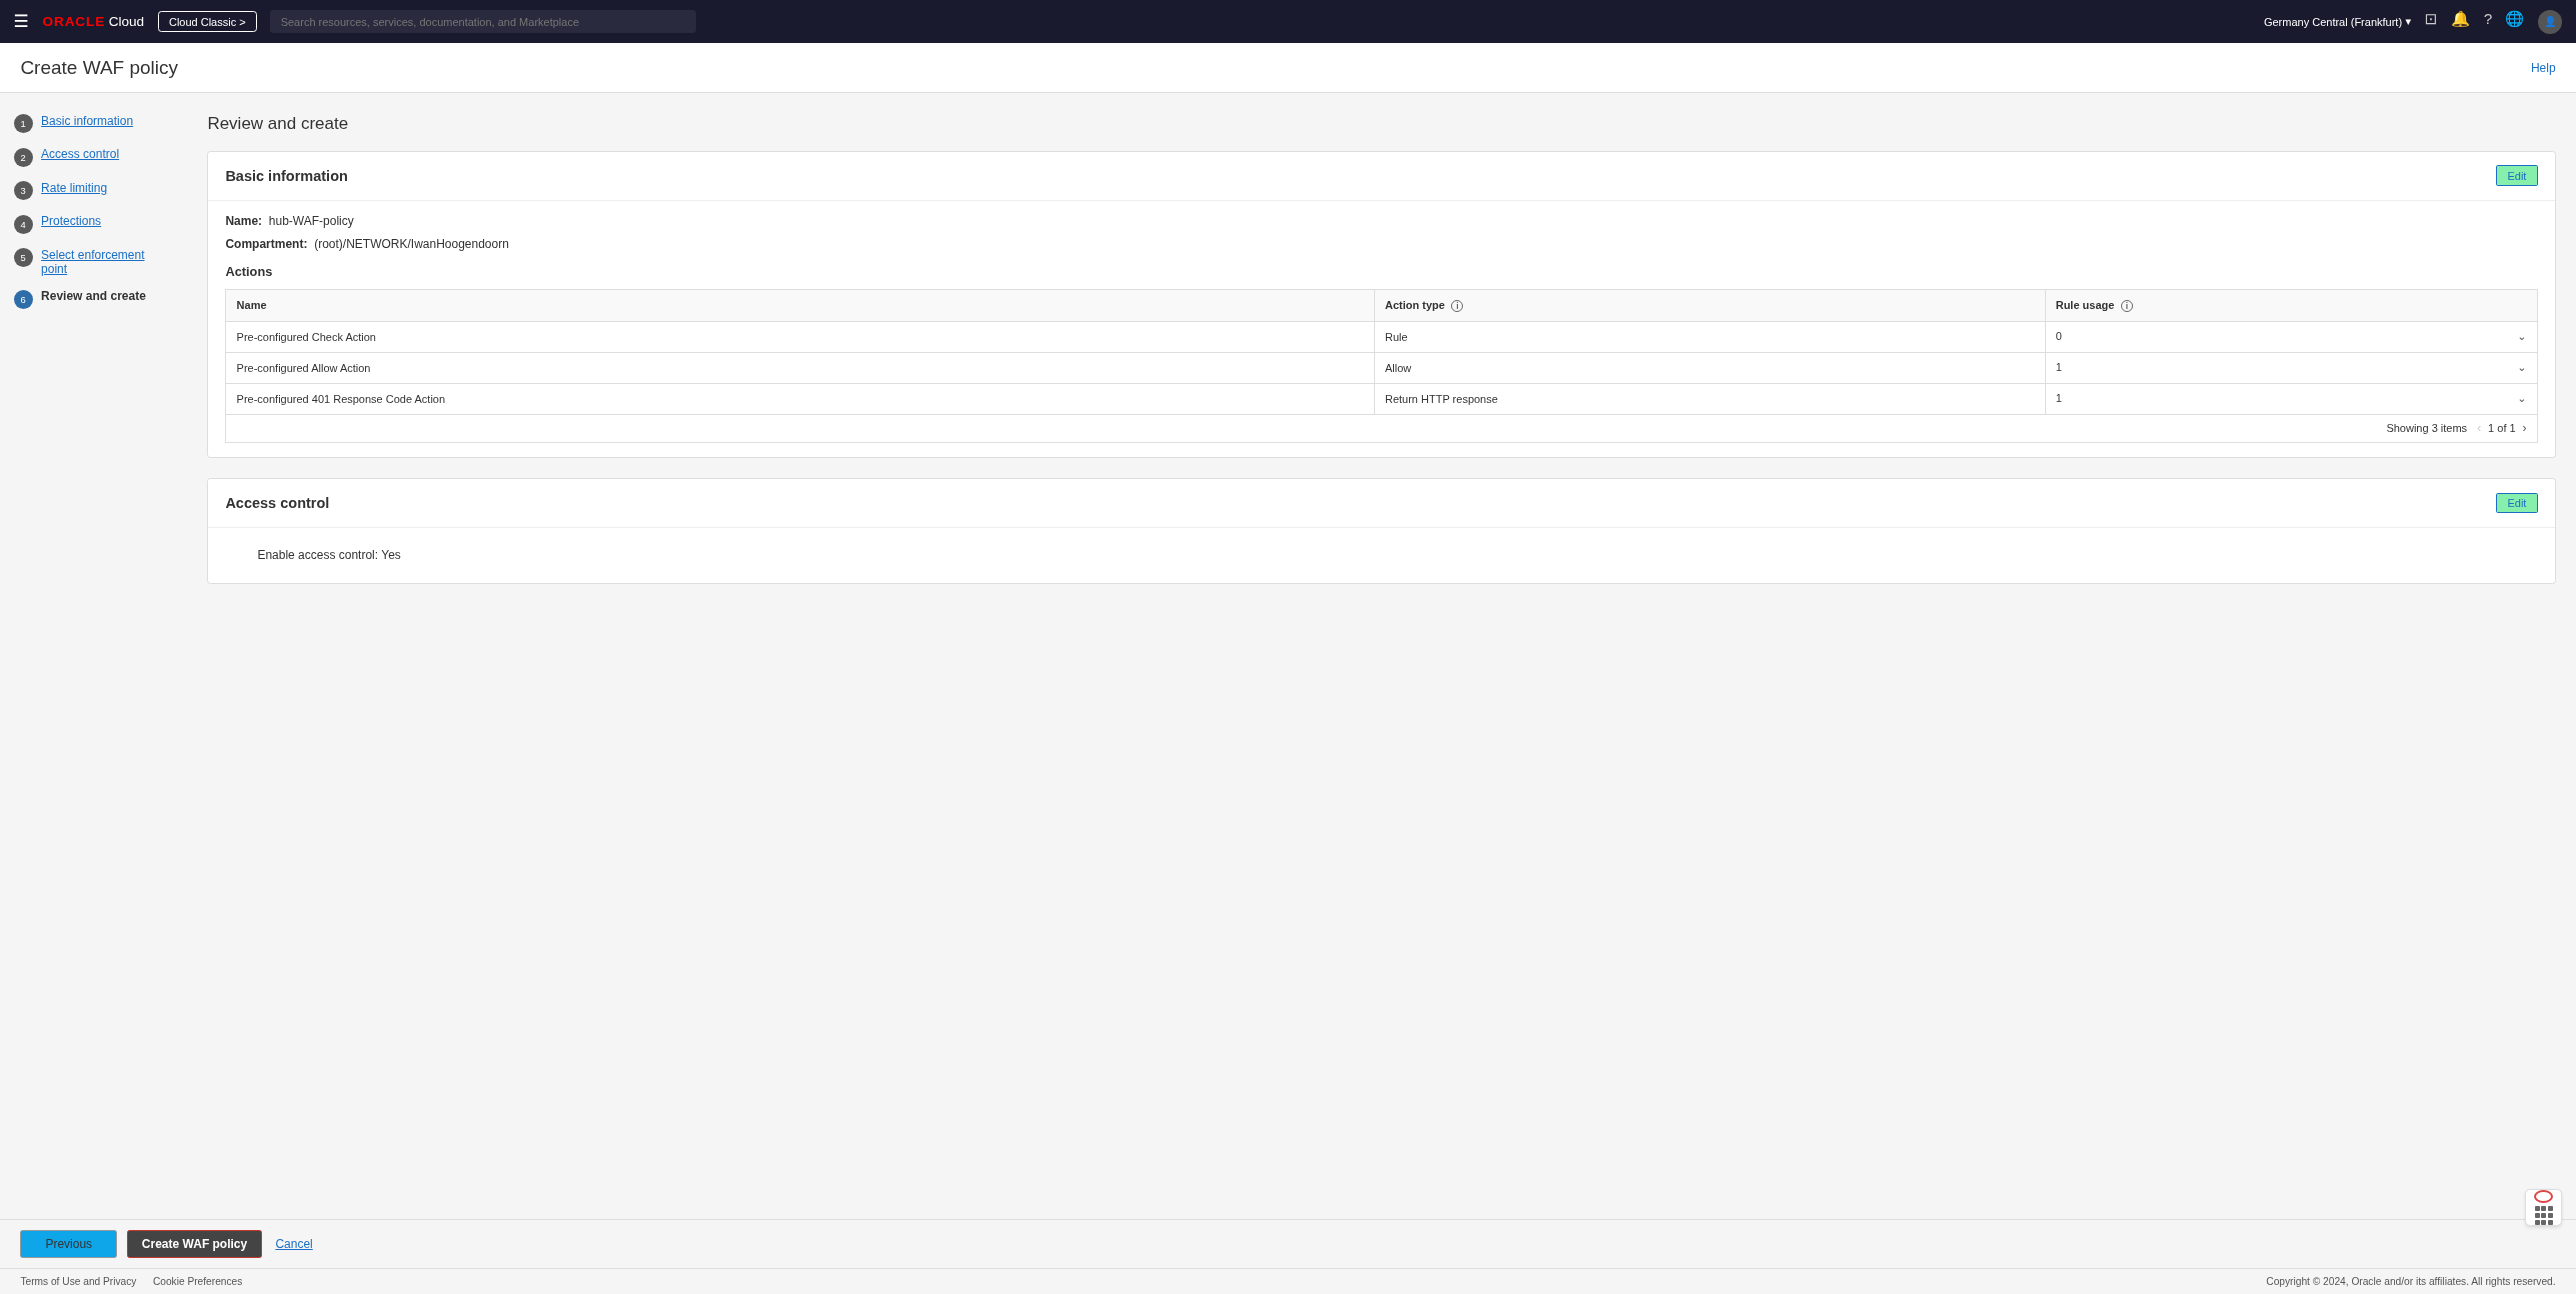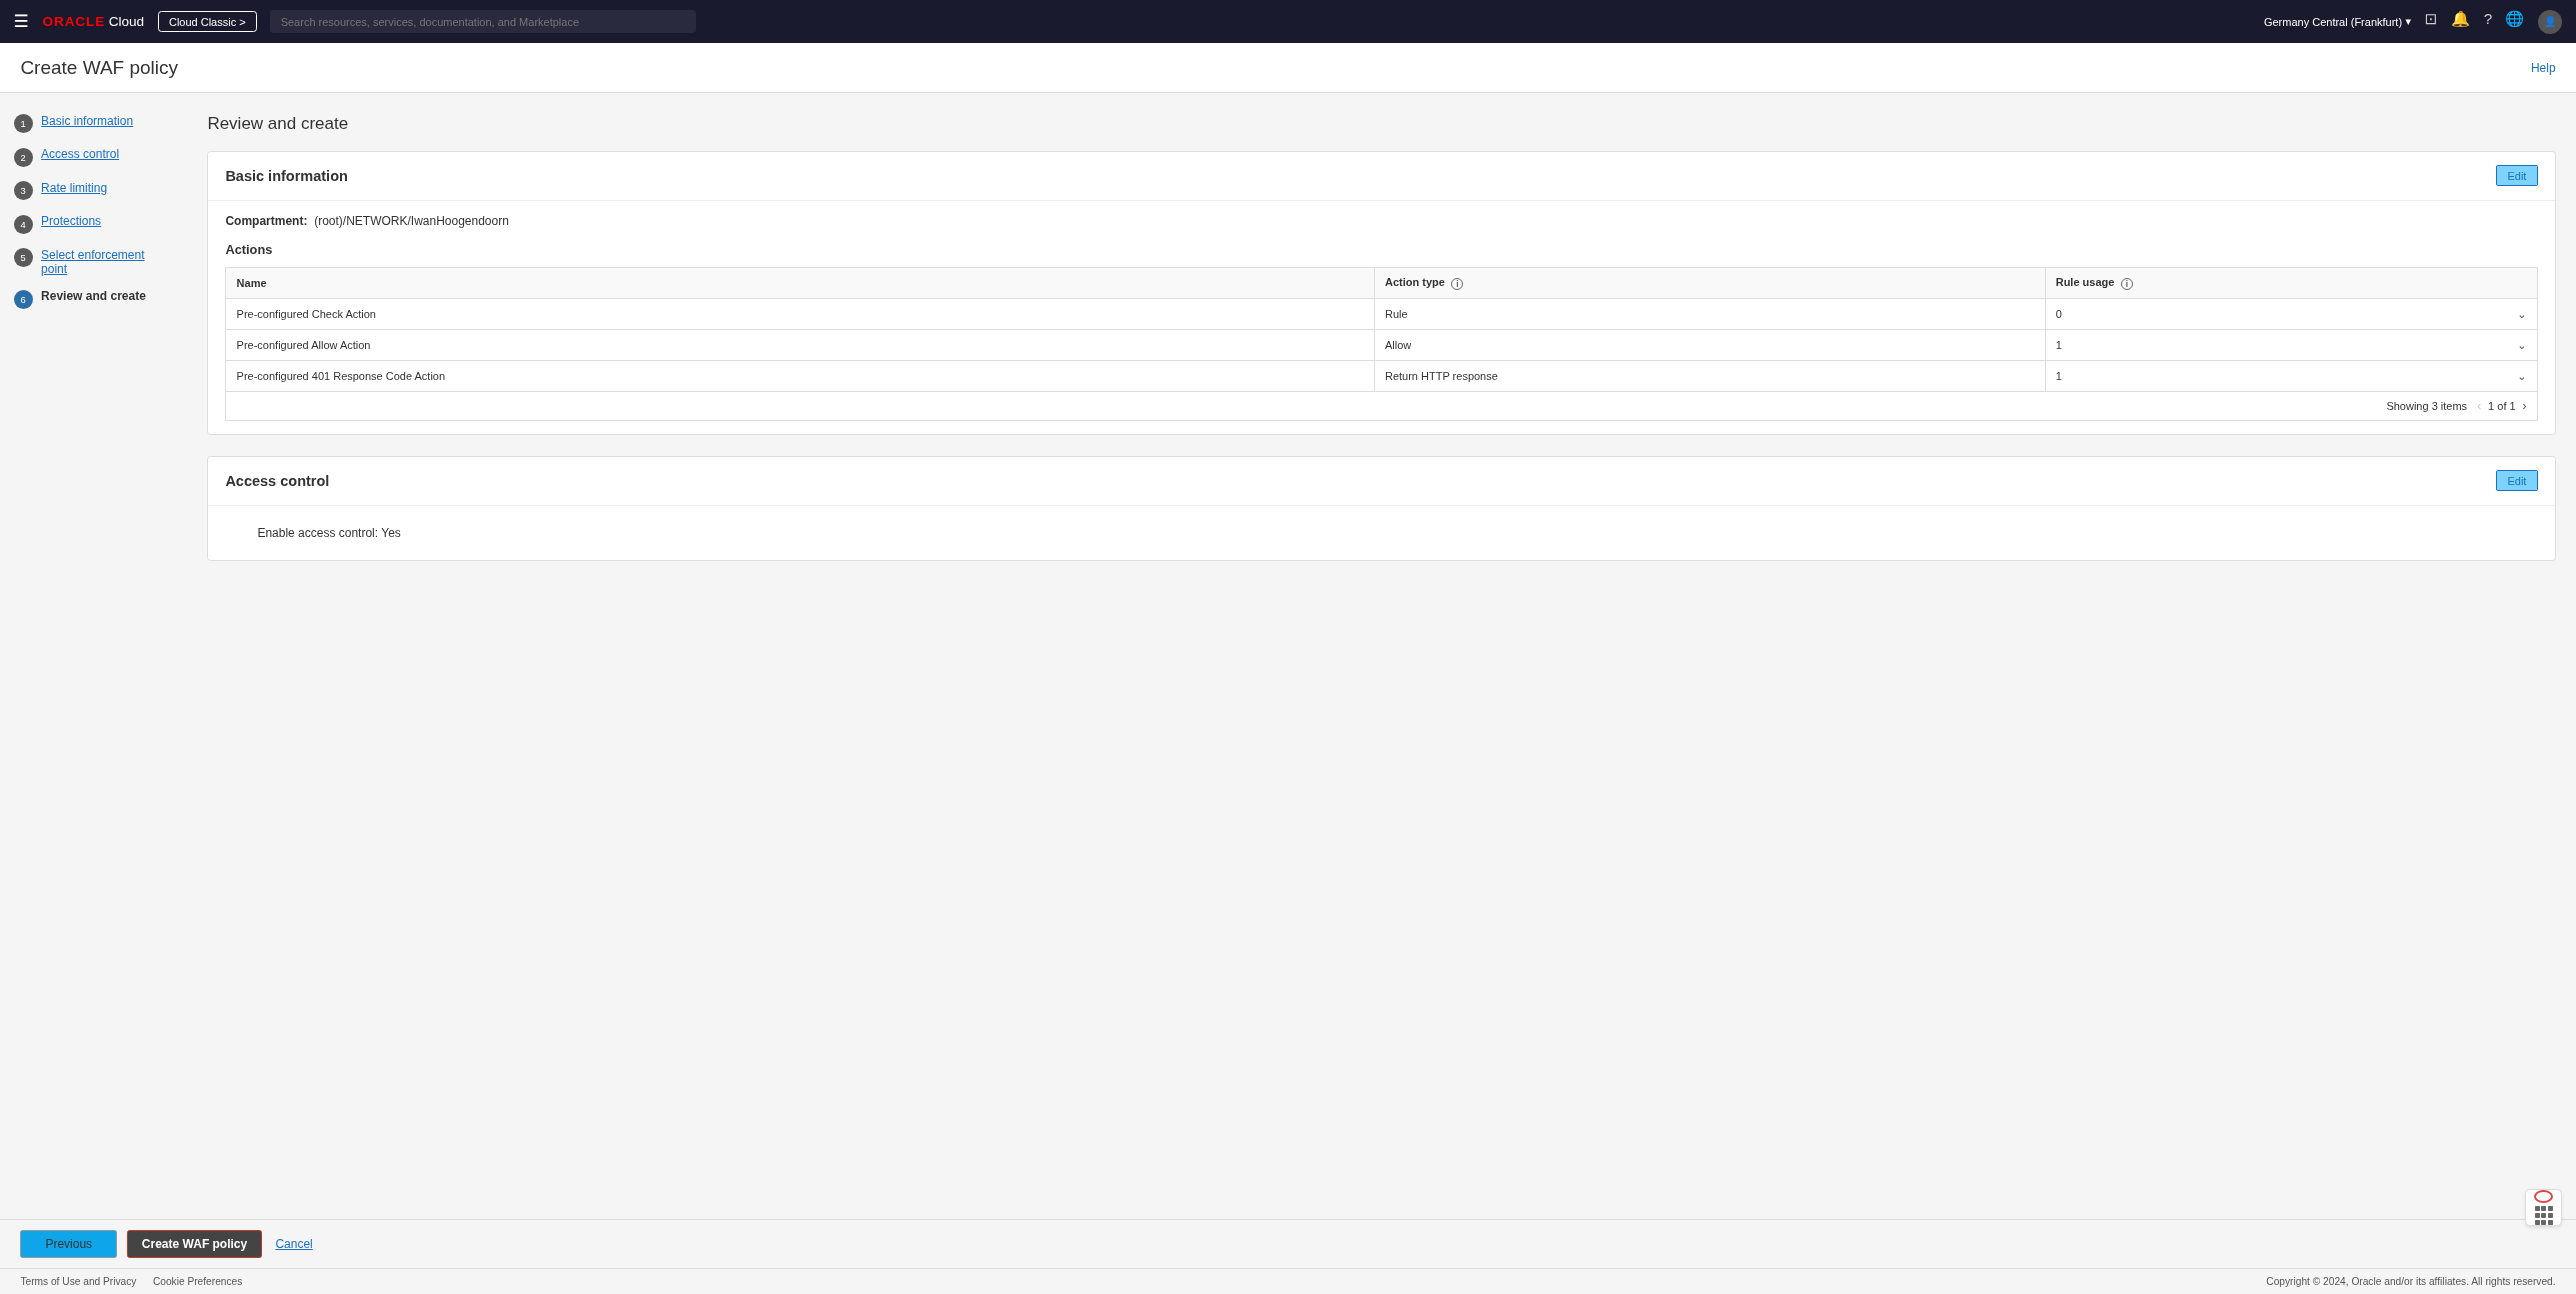--- a/index.html
+++ b/index.html
@@ -184,21 +184,21 @@
       align-items: center;
       padding: 13.6px 17px;
       border-bottom: 0.9px solid #eee;
     }
     .card-title {
       font-size: 14.5px;
       font-weight: bold;
       color: #333;
     }
     .edit-btn {
-      background: #7dd3fc;
+      background: #86efac;
       border: 0.9px solid #1a6fc4;
       color: #1a6fc4;
       padding: 3.4px 10.2px;
       cursor: pointer;
       font-size: 11px;
       border-radius: 1.7px;
     }
     .card-body {
       padding: 13.6px 17px;
     }
@@ -450,20 +450,24 @@
 
   <div class="content-area">
     <h2 class="section-title">Review and create</h2>
 
     <div class="card">
       <div class="card-header">
         <span class="card-title">Basic information</span>
         <button class="edit-btn">Edit</button>
       </div>
       <div class="card-body">
+        <div class="info-row">
+          <span class="label">Name:</span>
+          <span class="value">hub-WAF-policy</span>
+        </div>
         <div class="info-row">
           <span class="label">Compartment:</span>
           <span class="value">(root)/NETWORK/IwanHoogendoorn</span>
         </div>
 
         <div class="actions-section-title">Actions</div>
 
         <table class="data-table">
           <thead>
             <tr>

